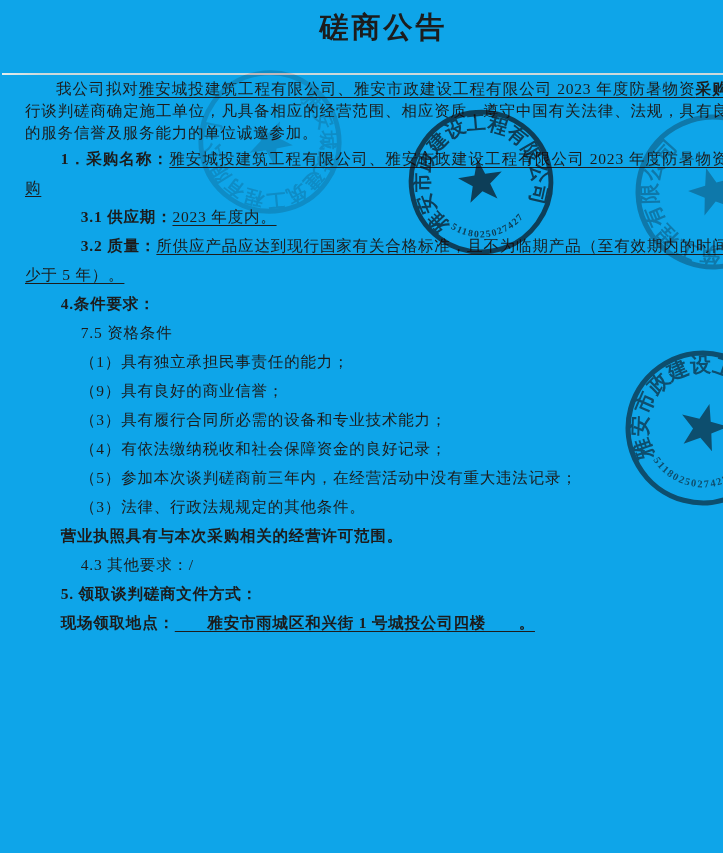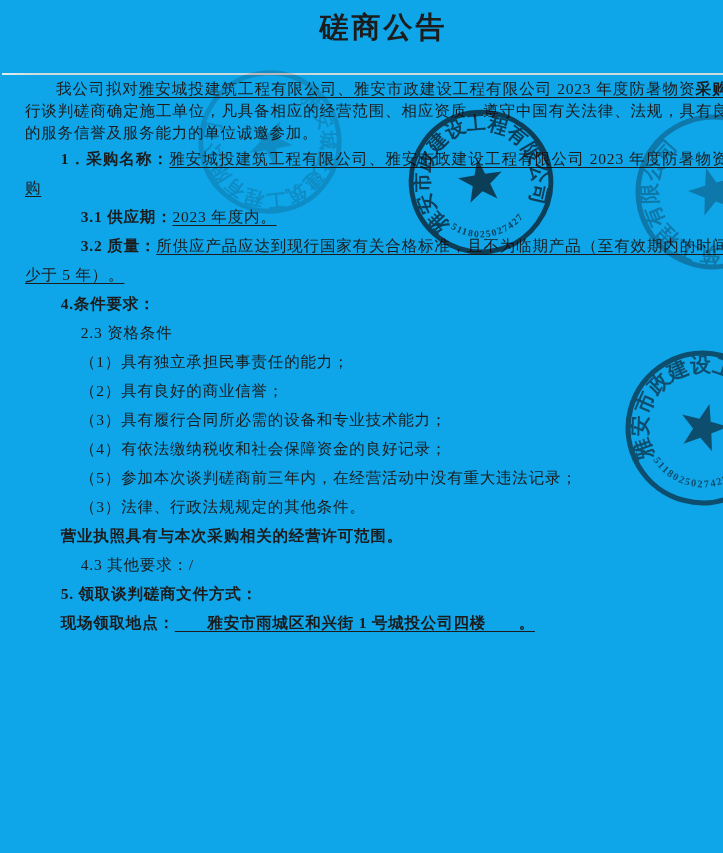--- a/index.html
+++ b/index.html
@@ -47,23 +47,23 @@
 
 <div class="page">
   <div class="doc-title">磋商公告</div>
   <div class="scan-line"></div>
   <div class="content">
       <p class="para intro"><span>我公司拟对</span><span class="u">雅安城投建筑工程有限公司、雅安市政建设工程有限公司 2023 年度防暑物资</span><span class="b u">采购</span><span>进行谈判磋商确定施工单位，凡具备相应的经营范围、相应资质，遵守中国有关法律、法规，具有良好的服务信誉及服务能力的单位诚邀参加。</span></p>
       <p class="para s1"><span class="b">1．采购名称：</span><span class="u">雅安城投建筑工程有限公司、雅安市政建设工程有限公司 2023 年度防暑物资采购</span></p>
       <p class="para s2"><span class="b">3.1 供应期：</span><span class="u">2023 年度内。 </span></p>
       <p class="para s2"><span class="b">3.2 质量：</span><span class="u">所供应产品应达到现行国家有关合格标准，且不为临期产品（至有效期内的时间不少于 5 年）。</span></p>
       <p class="para s1"><span class="b">4.条件要求：</span></p>
-      <p class="para s2"><span>2.3 资格条件</span></p>
+      <p class="para s2"><span>7.5 资格条件</span></p>
       <p class="para list"><span>（1）具有独立承担民事责任的能力；</span></p>
-      <p class="para list"><span>（2）具有良好的商业信誉；</span></p>
+      <p class="para list"><span>（9）具有良好的商业信誉；</span></p>
       <p class="para list"><span>（3）具有履行合同所必需的设备和专业技术能力；</span></p>
       <p class="para list"><span>（4）有依法缴纳税收和社会保障资金的良好记录；</span></p>
       <p class="para list"><span>（5）参加本次谈判磋商前三年内，在经营活动中没有重大违法记录；</span></p>
       <p class="para list"><span>（3）法律、行政法规规定的其他条件。</span></p>
       <p class="para s1"><span class="b">营业执照具有与本次采购相关的经营许可范围。</span></p>
       <p class="para s2"><span>4.3 其他要求：/</span></p>
       <p class="para s1"><span class="b">5. 领取谈判磋商文件方式：</span></p>
       <p class="para s1"><span class="b">现场领取地点：</span><span class="b u">　　雅安市雨城区和兴街 1 号城投公司四楼　　。</span></p>
     </div>
 <svg viewBox="-100 -100 200 200" width="192" height="192" class="seal" style="left: 174px; top: 46px; opacity: 0.42;">

